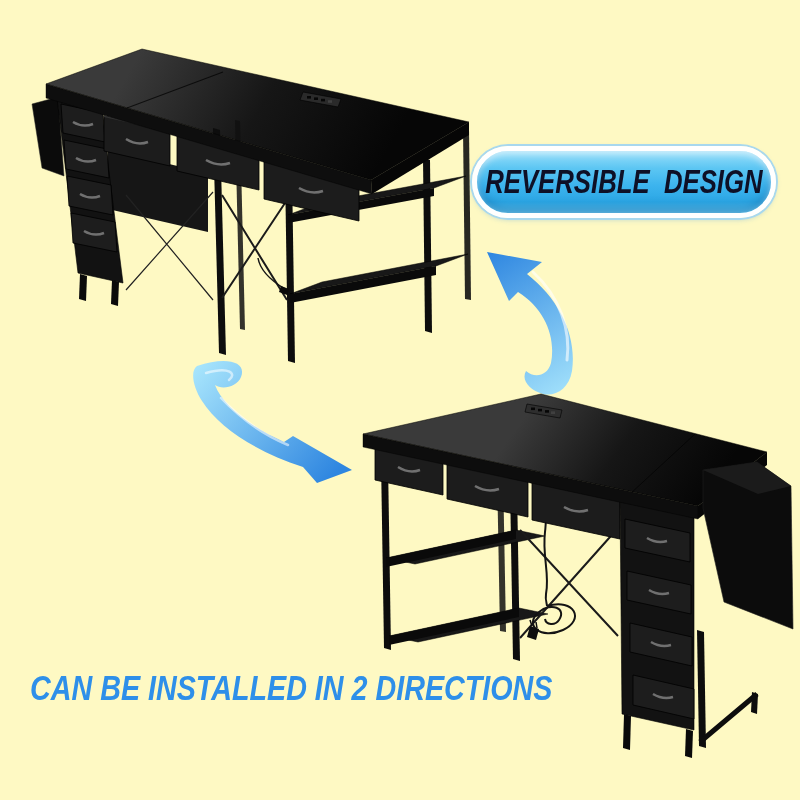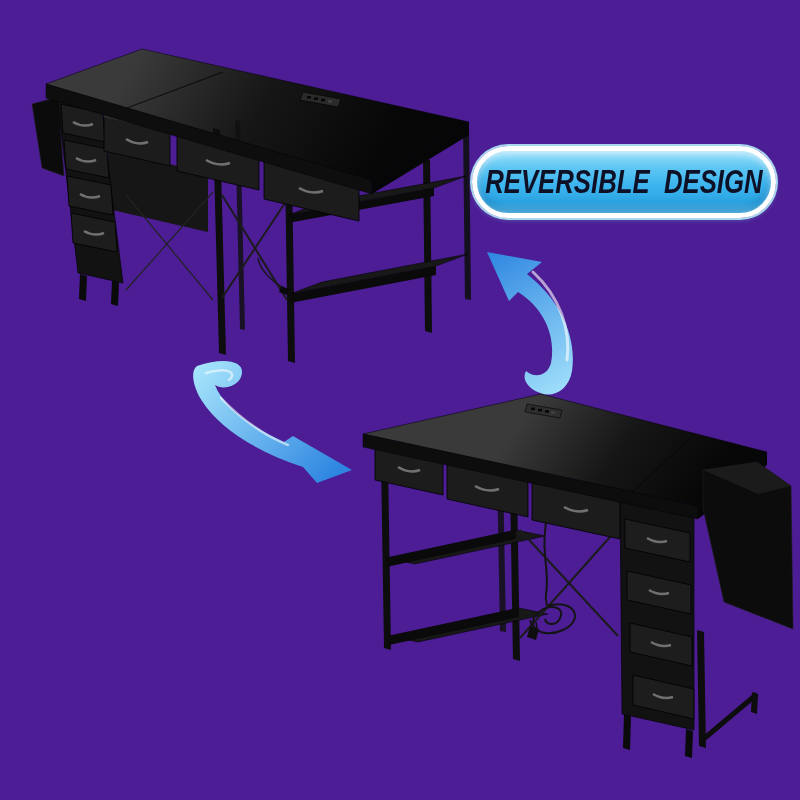--- a/index.html
+++ b/index.html
@@ -1,16 +1,16 @@
 <!DOCTYPE html>
 <html><head>
 <meta charset="utf-8">
 <style>
   html,body{margin:0;padding:0;background:#fff;}
-  .stage{position:relative;width:800px;height:800px;background:#4c1d95;overflow:hidden;
+  .stage{position:relative;width:800px;height:800px;background:#fef9c3;overflow:hidden;
          font-family:"Liberation Sans",sans-serif;}
   .art{position:absolute;left:0;top:0;width:800px;height:800px;}
   .badge{position:absolute;left:472px;top:146px;width:304px;height:72px;box-sizing:border-box;
          border:5px solid #fff;border-radius:38px;
          background:linear-gradient(180deg,#9ae0fa 0%,#5cc6f3 28%,#3db4ee 55%,#2ca7e5 82%,#63c6f1 100%);
          box-shadow:0 0 0 2px #a8d8ee,0 2px 5px rgba(120,180,220,.45),
                     inset 0 3px 6px rgba(255,255,255,.55),inset 0 -7px 10px rgba(10,90,150,.35);
          display:flex;align-items:center;justify-content:center;}
   .badge-text{font-style:italic;font-weight:bold;font-size:33px;color:#0e1026;
               white-space:pre;letter-spacing:0px;transform:scaleX(.78);transform-origin:center;}
@@ -165,14 +165,17 @@
     </g>
     <path d="M703,470 L757,462 L791,486 L793,629 L724,602 L703,508 Z" fill="#0c0c0c" stroke="#1f1f1f" stroke-width="0.6"></path>
     <path d="M703,470 L757,462 L791,486 L758,494 Z" fill="#1b1b1b"></path>
   </g>
 </svg>
 
   <div class="badge">
     <span class="badge-text">REVERSIBLE  DESIGN</span>
   </div>
 
+  <div class="caption">
+    <span class="caption-text">CAN BE INSTALLED IN 2 DIRECTIONS</span>
+  </div>
 
 </div>
 
 </body></html>

